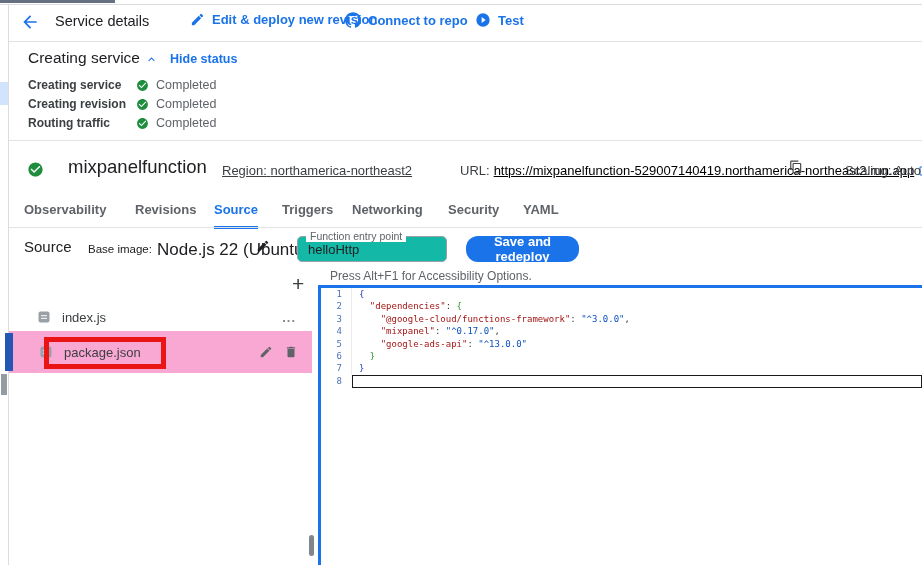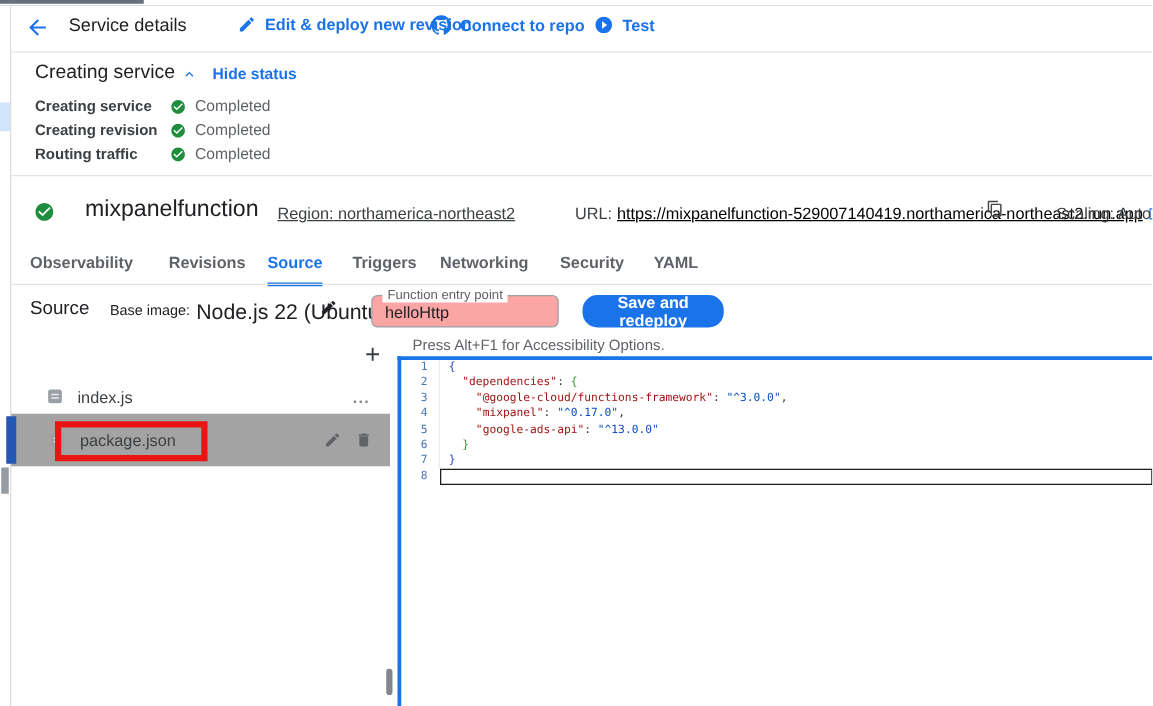--- a/index.html
+++ b/index.html
@@ -50,37 +50,37 @@
   .tab { position:absolute; top:202px; font-size:13px; font-weight:bold; color:#5f6368;
     cursor:pointer; white-space:nowrap; padding-bottom:9px; }
   .tab.active { color:#1a73e8; border-bottom:3px solid #1a73e8; }
 
   
   .src-title { left:24px; top:238px; font-size:15px; color:#202124; }
   .base-label { left:88px; top:243px; font-size:11.5px; color:#202124; }
   .base-value { left:157px; top:240px; font-size:17px; color:#202124; white-space:nowrap; }
   .pencil-dark { left:256px; top:239px; color:#202124; cursor:pointer; }
   .entry-field { left:297px; top:236px; width:150px; height:26px; border:1px solid #9aa0a6;
-    border-radius:5px; background:#fca5a5; }
+    border-radius:5px; background:#14b8a6; }
   .entry-label { position:absolute; left:8px; top:-7px; background:#fff; padding:0 4px;
     font-size:10.5px; color:#5f6368; white-space:nowrap; }
   .entry-input { position:absolute; left:1px; top:1px; width:146px; height:22px; border:none; outline:none;
     font-size:13px; color:#202124; font-family:"Liberation Sans",sans-serif; padding:0 0 0 9px; background:transparent; }
   .save-btn { left:466px; top:236px; width:113px; height:26px; background:#1a73e8; color:#fff;
     font-size:13px; font-weight:bold; border:none; border-radius:12px; cursor:pointer;
     display:flex; align-items:center; justify-content:center; font-family:"Liberation Sans",sans-serif; }
   .a11y-hint { left:330px; top:269px; font-size:12px; color:#5f6368; }
   .add-file-btn { left:292px; top:274px; font-size:21px; color:#3c4043; cursor:pointer; line-height:20px; }
 
   
   .file-row { position:absolute; left:9px; width:303px; display:flex; align-items:center; cursor:pointer; }
   .file-row .fname { font-size:13px; color:#3c4043; margin-left:12px; }
   .row-index { top:303px; height:28px; }
   .row-index .ficon { margin-left:29px; display:flex; }
-  .row-package { top:331px; height:42px; background:#a3a3a3; }
+  .row-package { top:331px; height:42px; background:#f9a8d4; }
   .row-package .ficon { margin-left:31px; display:flex; }
   .accent-bar { left:5px; top:333px; width:8px; height:38px; background:#2456b3; }
   .more-dots { position:absolute; right:16px; color:#80868b; font-size:13px; font-weight:bold; letter-spacing:1px; }
   .row-icons { position:absolute; right:14px; display:flex; gap:11px; color:#5f6368; }
   .row-icons span { cursor:pointer; display:flex; }
   .red-box { left:44px; top:337px; width:122px; height:32px; border:5px solid #ea1414; z-index:6; pointer-events:none; }
   .scroll-thumb { left:309px; top:535px; width:5px; height:21px; background:#80868b; border-radius:3px; cursor:pointer; }
 
   
   .editor { left:318px; top:285px; width:604px; height:280px; background:#fff;

